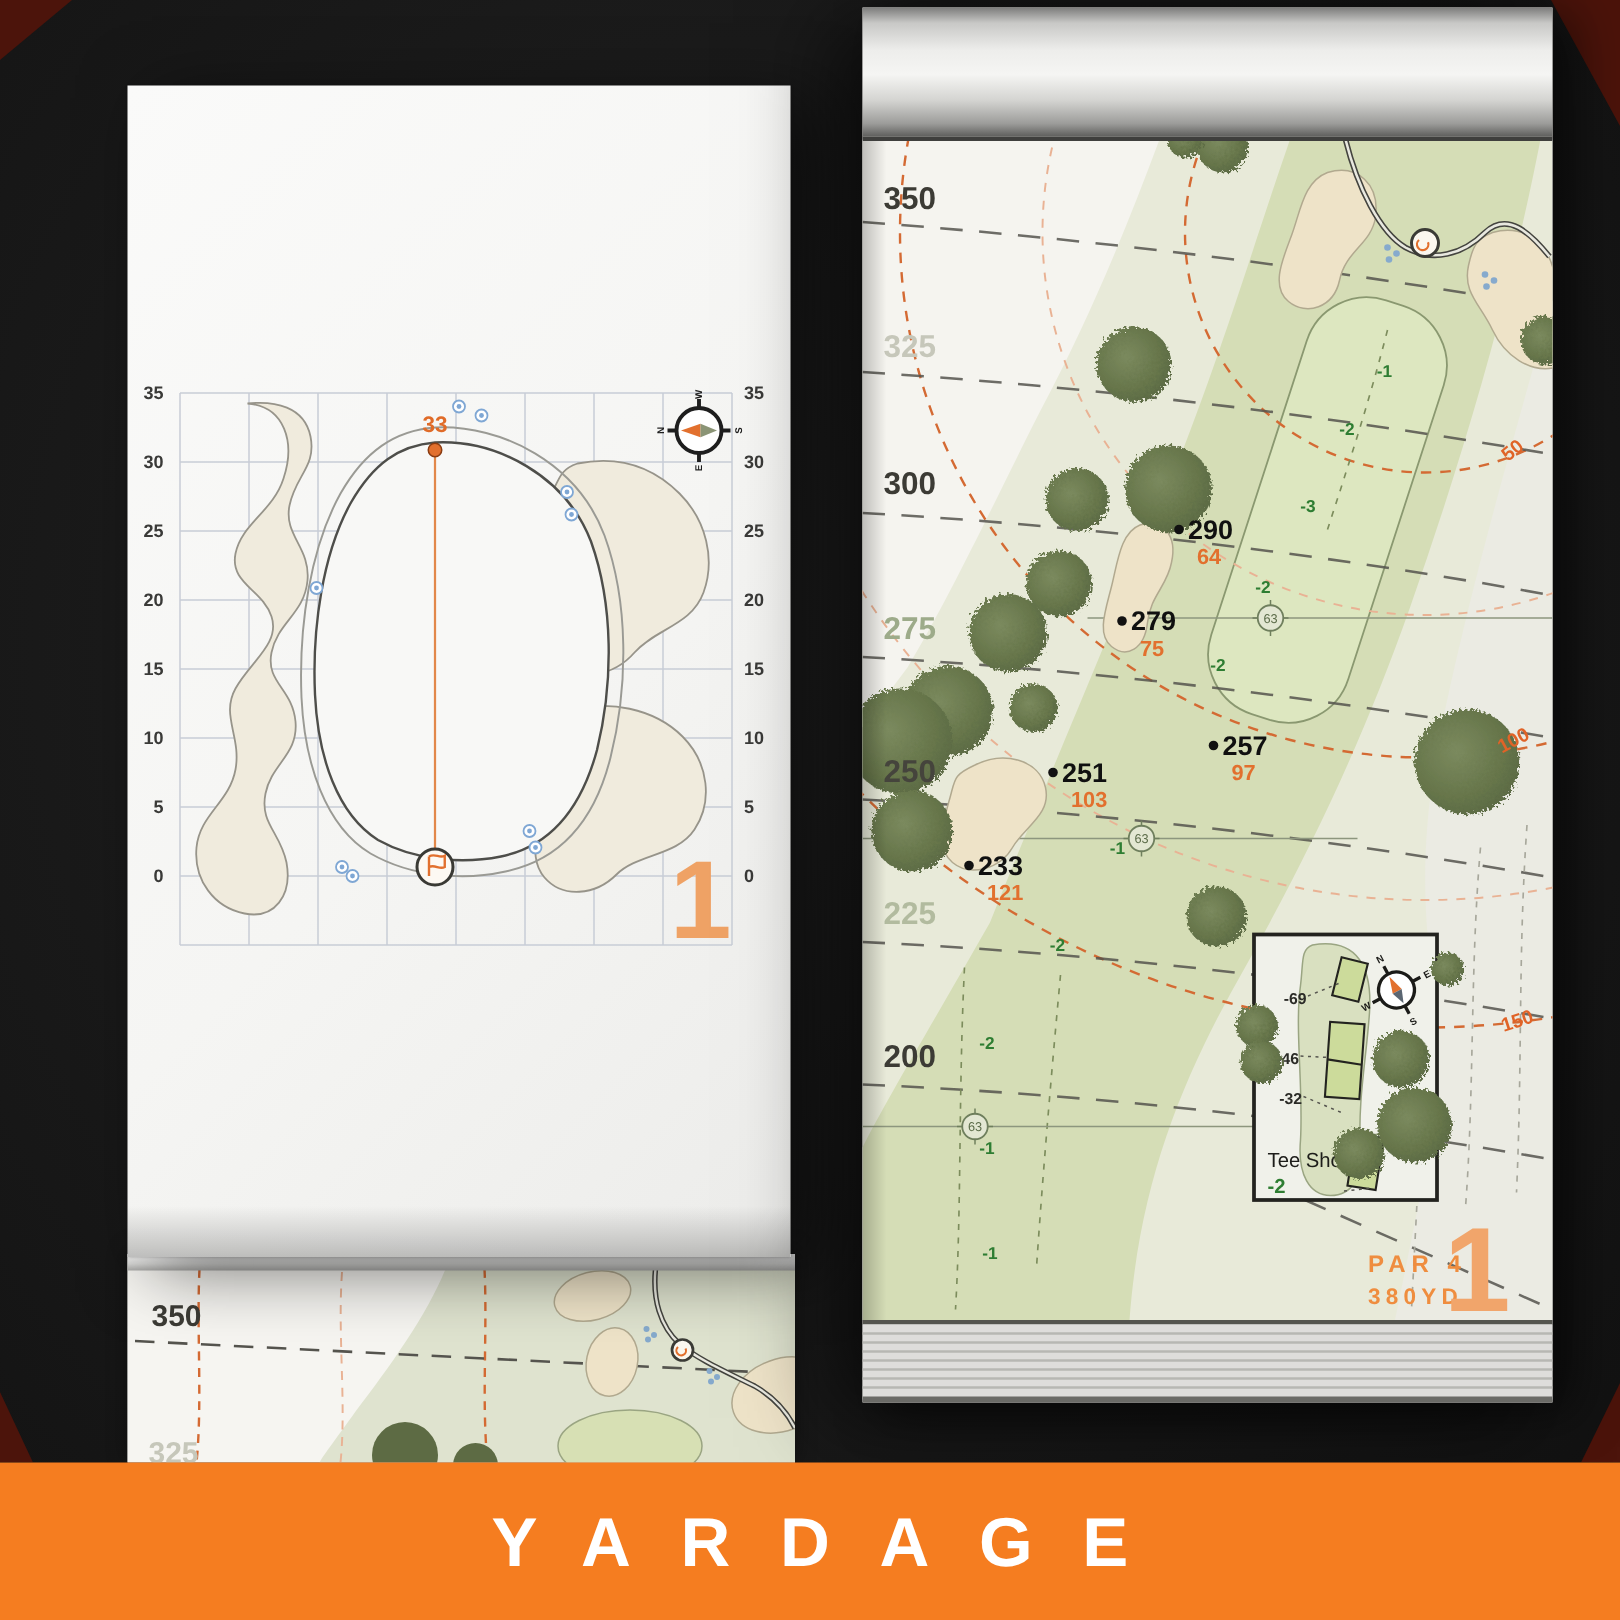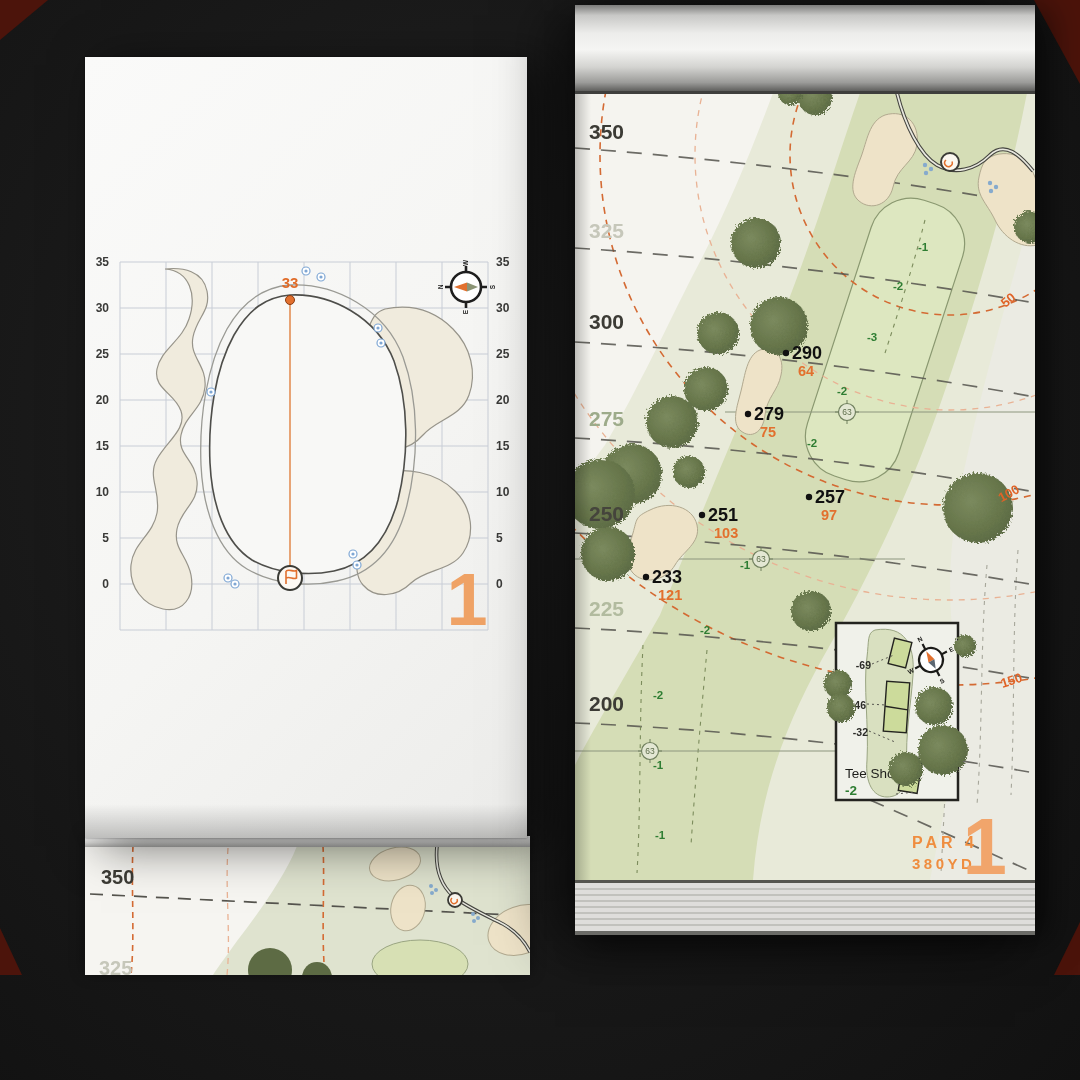--- a/index.html
+++ b/index.html
@@ -425,14 +425,17 @@
             <line x1="0" y1="902" x2="460" y2="902"></line>
           <line x1="0" y1="908" x2="460" y2="908"></line>
             <line x1="0" y1="914" x2="460" y2="914"></line>
           <line x1="0" y1="920" x2="460" y2="920"></line>
         </g>
         <rect x="0" y="926" width="460" height="4" fill="#6b6b67"></rect>
       </g>
     </svg>
   </div>
 
+  <div class="banner">
+    <span>YARDAGE</span>
+  </div>
 
 </div>
 
 </body></html>

